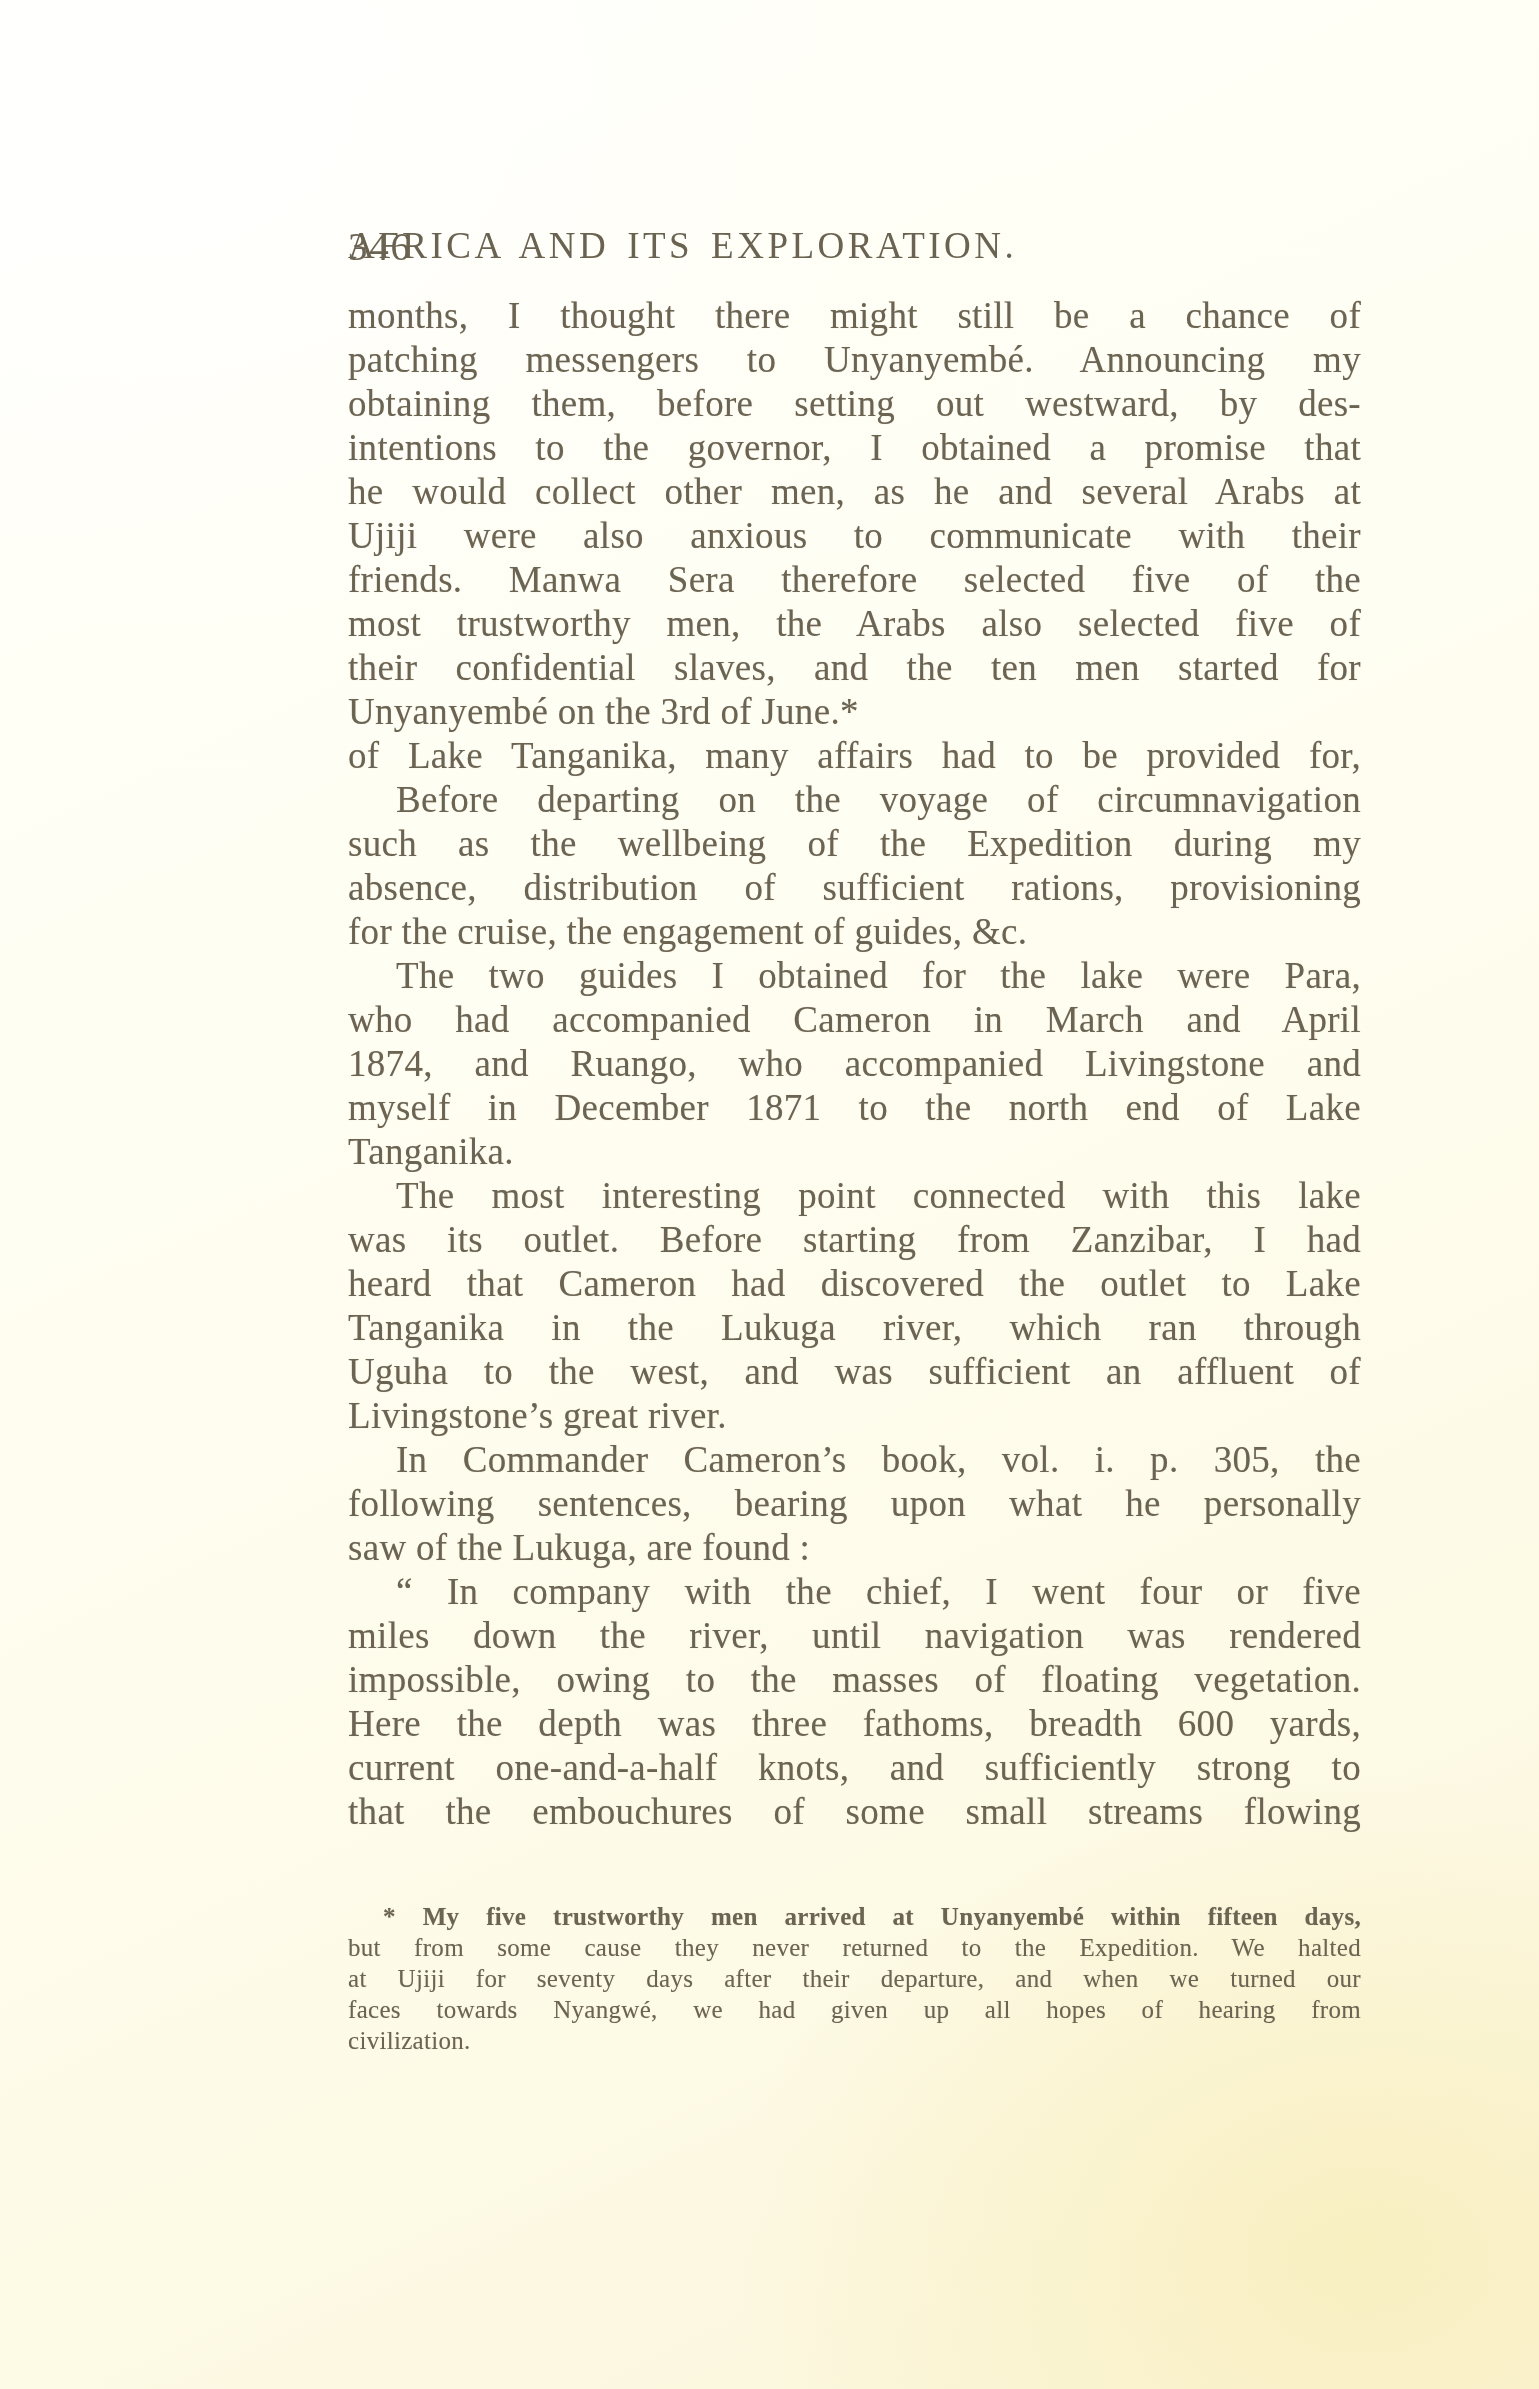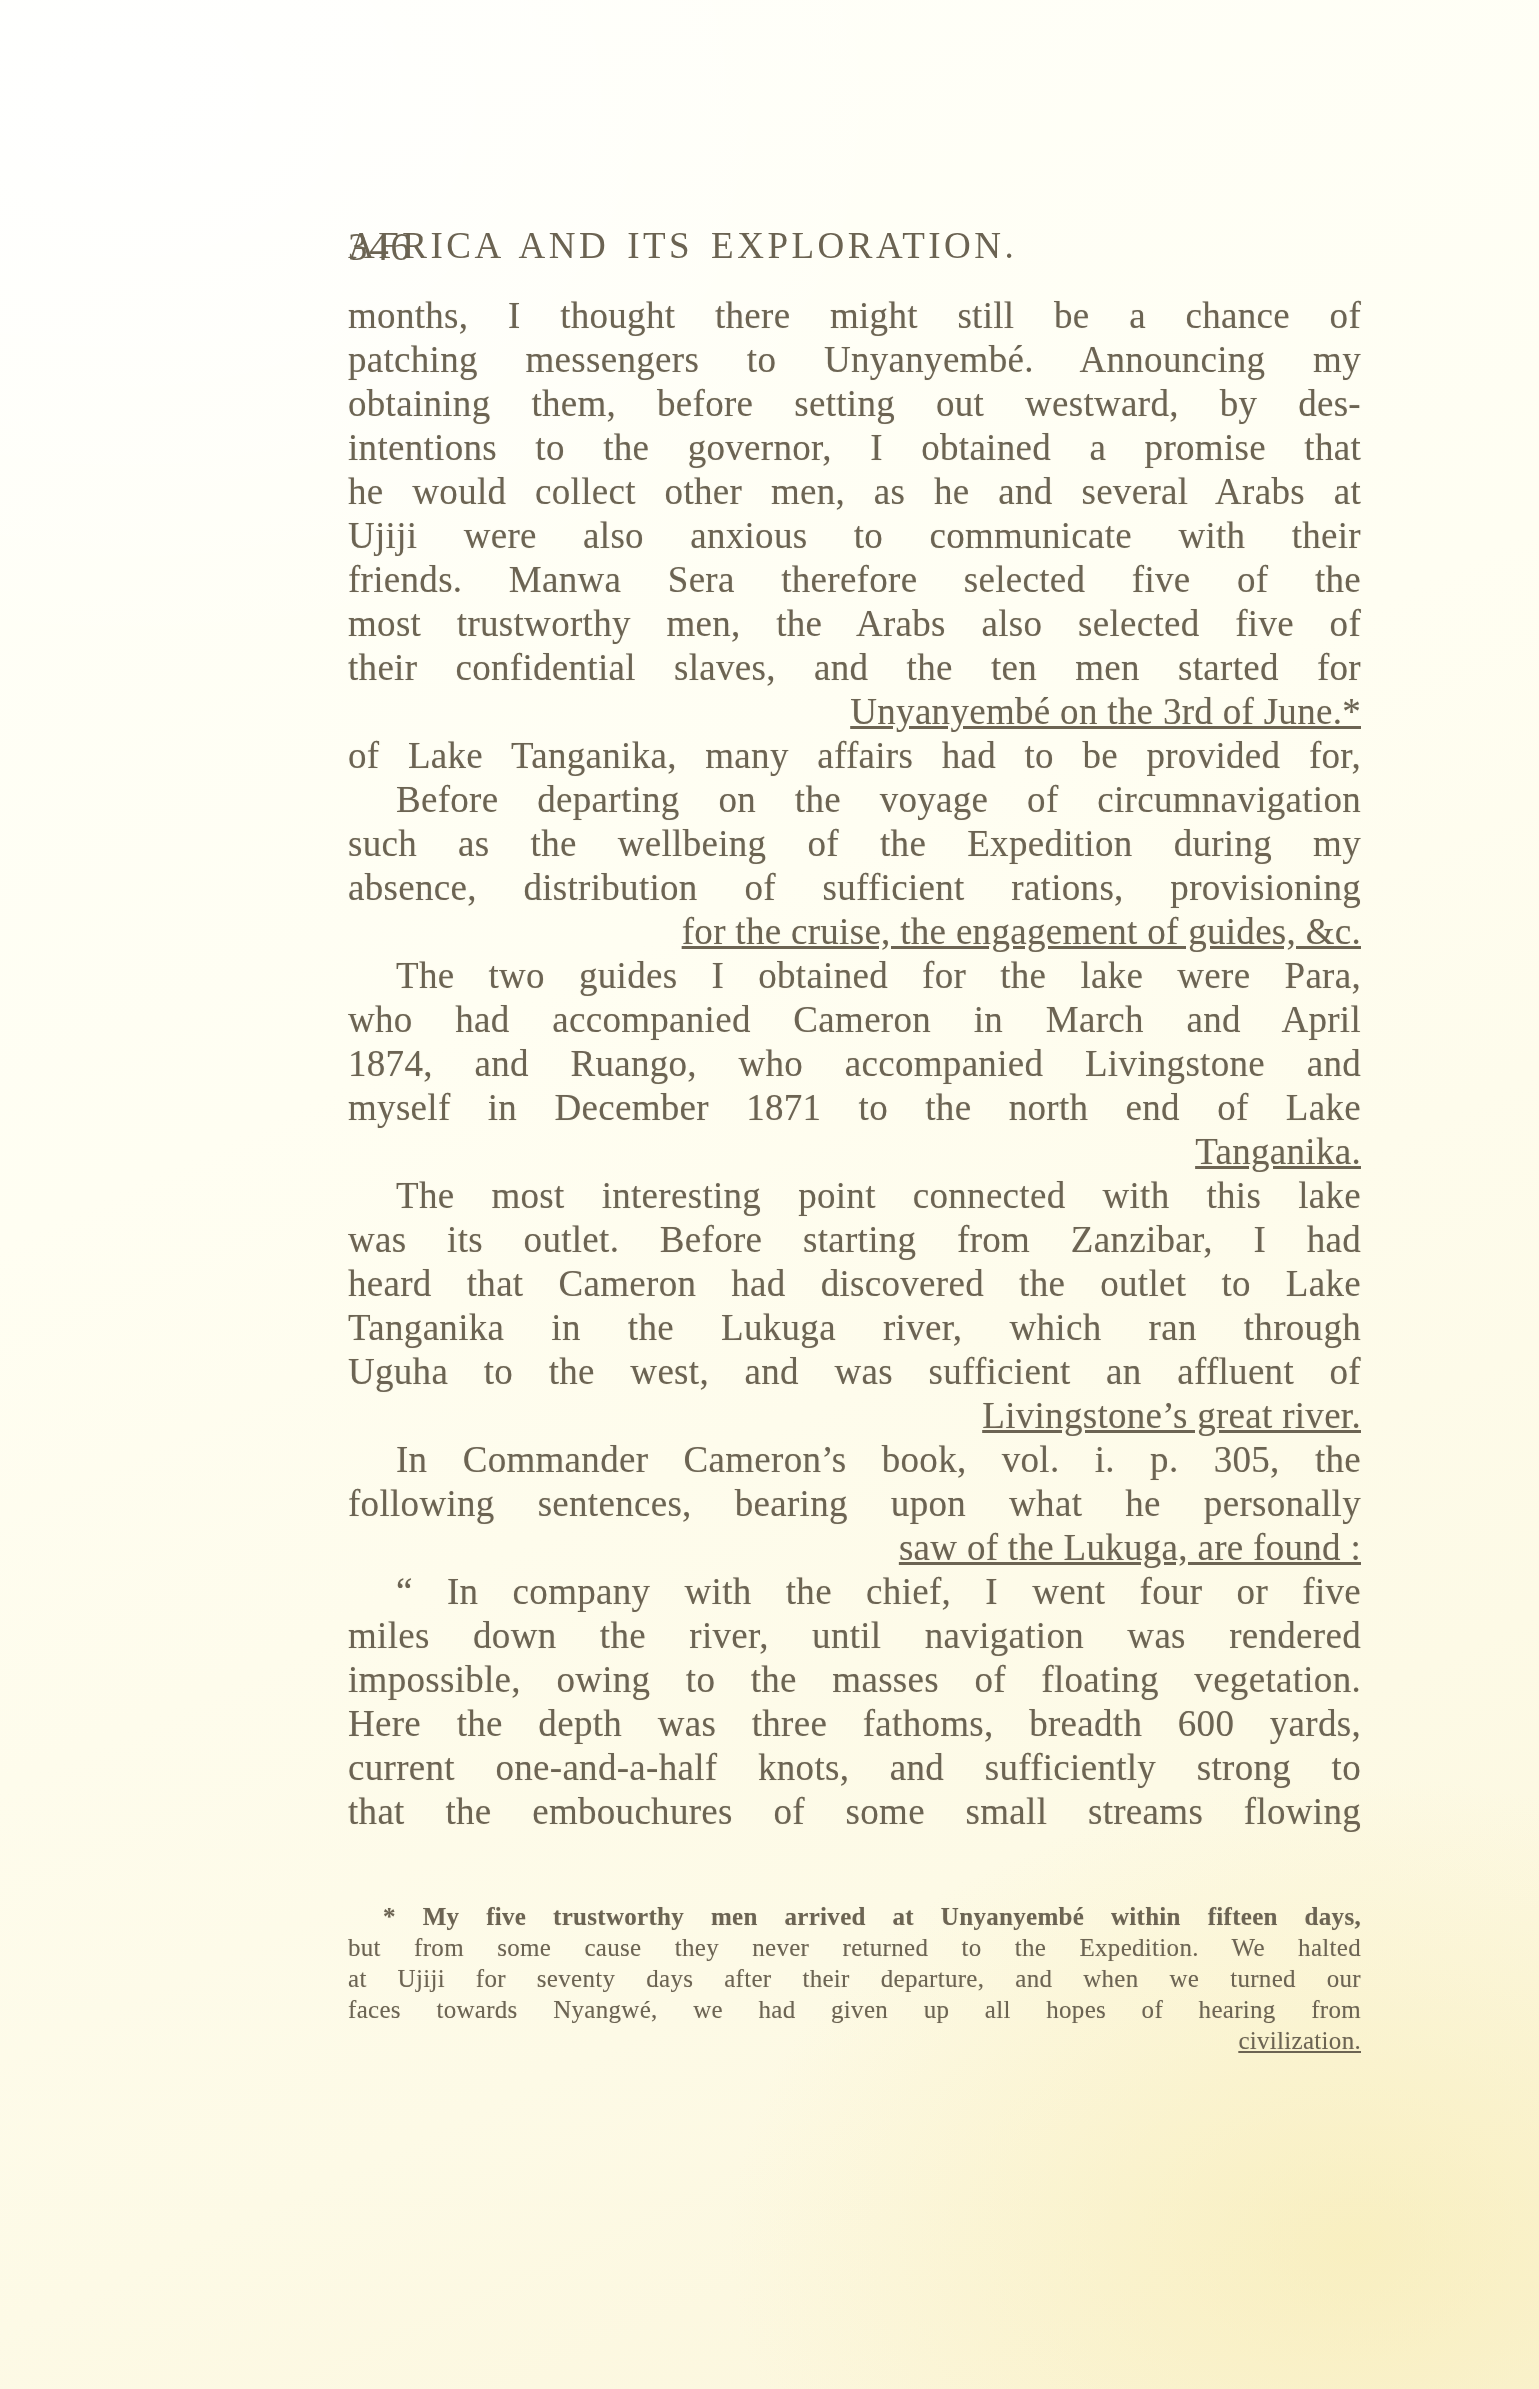--- a/index.html
+++ b/index.html
@@ -64,22 +64,21 @@
     font-size: 25px;
     line-height: 31px;
     letter-spacing: 0.3px;
     text-shadow: 0 0 0.9px rgba(108,100,83,0.3);
   }
   .line.just {
     text-align: justify;
     text-align-last: justify;
   }
   .line.last {
-    text-align: right;
-    text-decoration: underline;
+    text-align: left;
   }
   .body-text .line.indent { text-indent: 48px; }
   .footnote .line.indent { text-indent: 35px; font-weight: bold; }
 </style>
 </head>
 <body>
 
 <div class="page">
   <div class="header-row">
     <div class="page-number">346</div>

